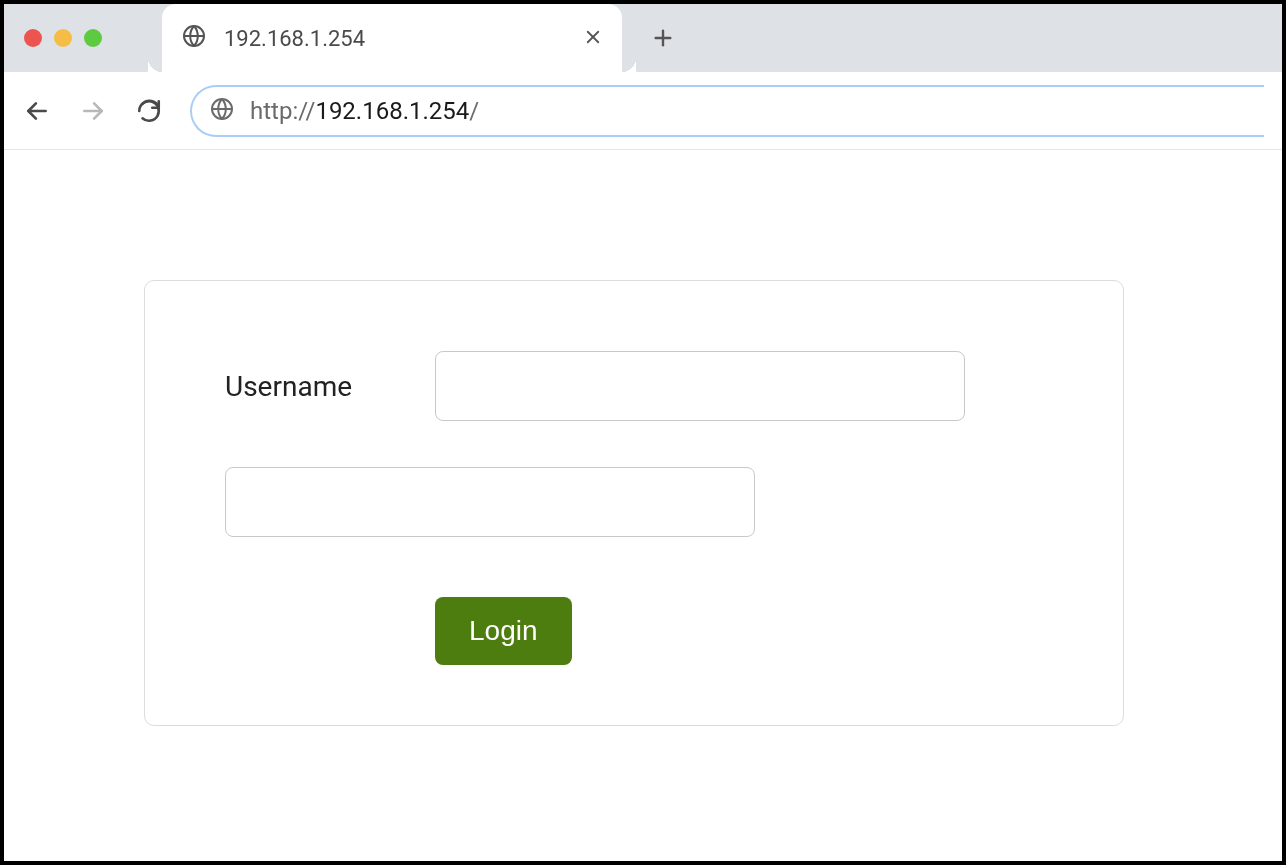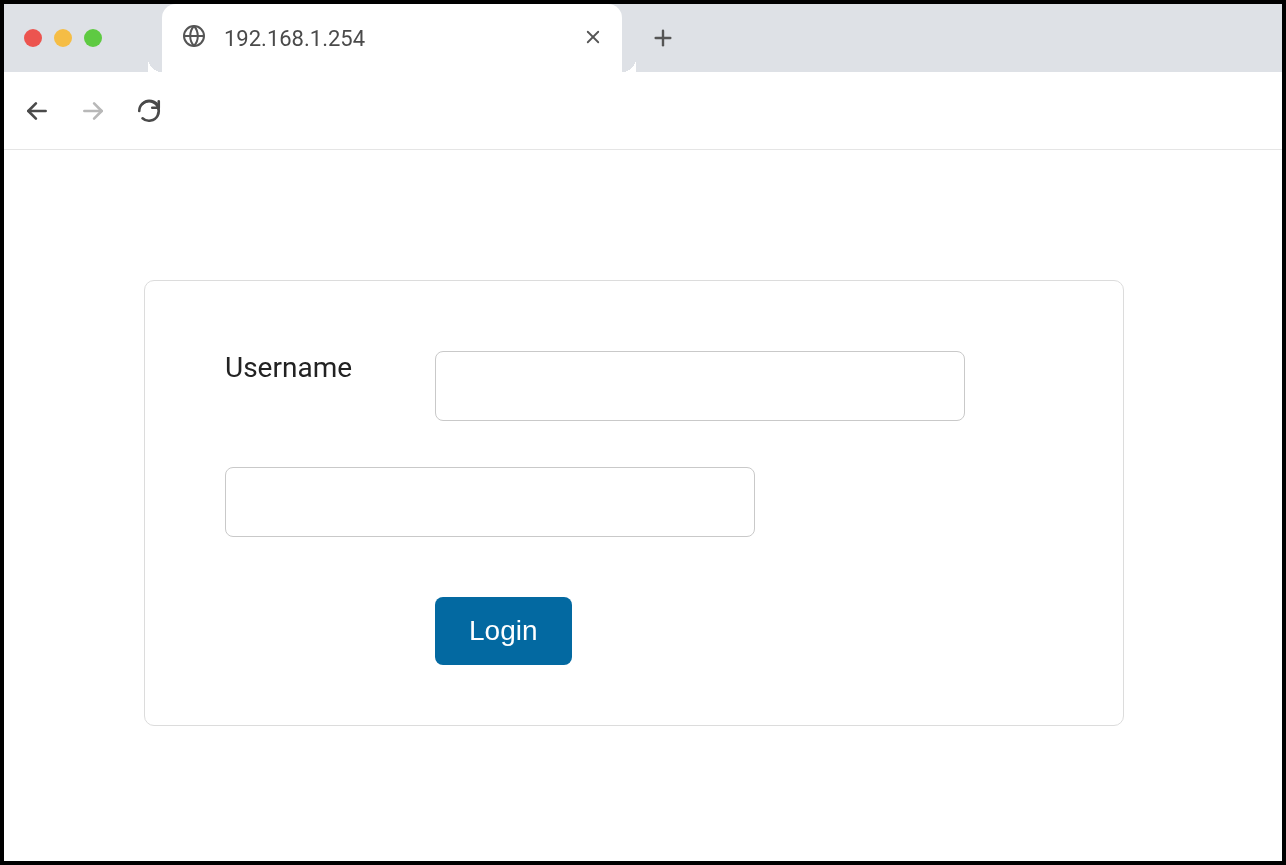--- a/index.html
+++ b/index.html
@@ -123,21 +123,21 @@
   }
   .login-card {
     margin-left: 140px;
     width: 980px;
     border: 1px solid #dcdcdc;
     border-radius: 10px;
     padding: 70px 80px 60px 80px;
   }
   .form-row {
     display: flex;
-    align-items: flex-start;
+    align-items: center;
     margin-bottom: 46px;
   }
   .form-label {
     width: 210px;
     font-size: 28px;
     color: #222;
   }
   .form-input {
     flex: 1;
     max-width: 530px;
@@ -147,21 +147,21 @@
     font-size: 24px;
     padding: 0 16px;
     background: #fff;
   }
 
   .button-row {
     padding-left: 210px;
     margin-top: 60px;
   }
   .login-btn {
-    background: #0369a1;
+    background: #4d7c0f;
     color: #fff;
     border: none;
     border-radius: 8px;
     font-size: 28px;
     padding: 18px 34px;
     cursor: pointer;
   }
 </style>
 </head>
 <body>
@@ -213,20 +213,31 @@
   <div class="nav-btn">
     <svg viewBox="0 0 24 24" fill="none" stroke="currentColor" stroke-width="2.4" stroke-linecap="round" stroke-linejoin="round">
       <path d="M3 12a9 9 0 1 1 3 6.7"></path>
         <polyline points="3 4 3 12 11 12" transform="rotate(20 7 8)" display="none"></polyline>
       <path d="M21 3v6h-6"></path>
         <path d="M21 9A9 9 0 0 0 5.64 5.64"></path>
       <path d="M3 12a9 9 0 0 0 15.36 6.36" display="none"></path>
     </svg>
   </div>
 
+  <div class="address-bar">
+    <span class="globe-icon">
+      <svg viewBox="0 0 24 24" fill="none" stroke="#6b6b6b" stroke-width="2">
+        <circle cx="12" cy="12" r="10"></circle>
+        <path d="M2 12h20M12 2a15 15 0 0 1 0 20M12 2a15 15 0 0 0 0 20"></path>
+      </svg>
+    </span>
+    <span>
+      <span class="url-scheme">http://</span><span class="url-host">192.168.1.254</span><span class="url-path">/</span>
+    </span>
+  </div>
 </div>
 
 <div class="page">
   <div class="login-card">
 
     <div class="form-row">
       <label class="form-label">Username</label>
       <input class="form-input" type="text" value="" style="">
     </div>
 

